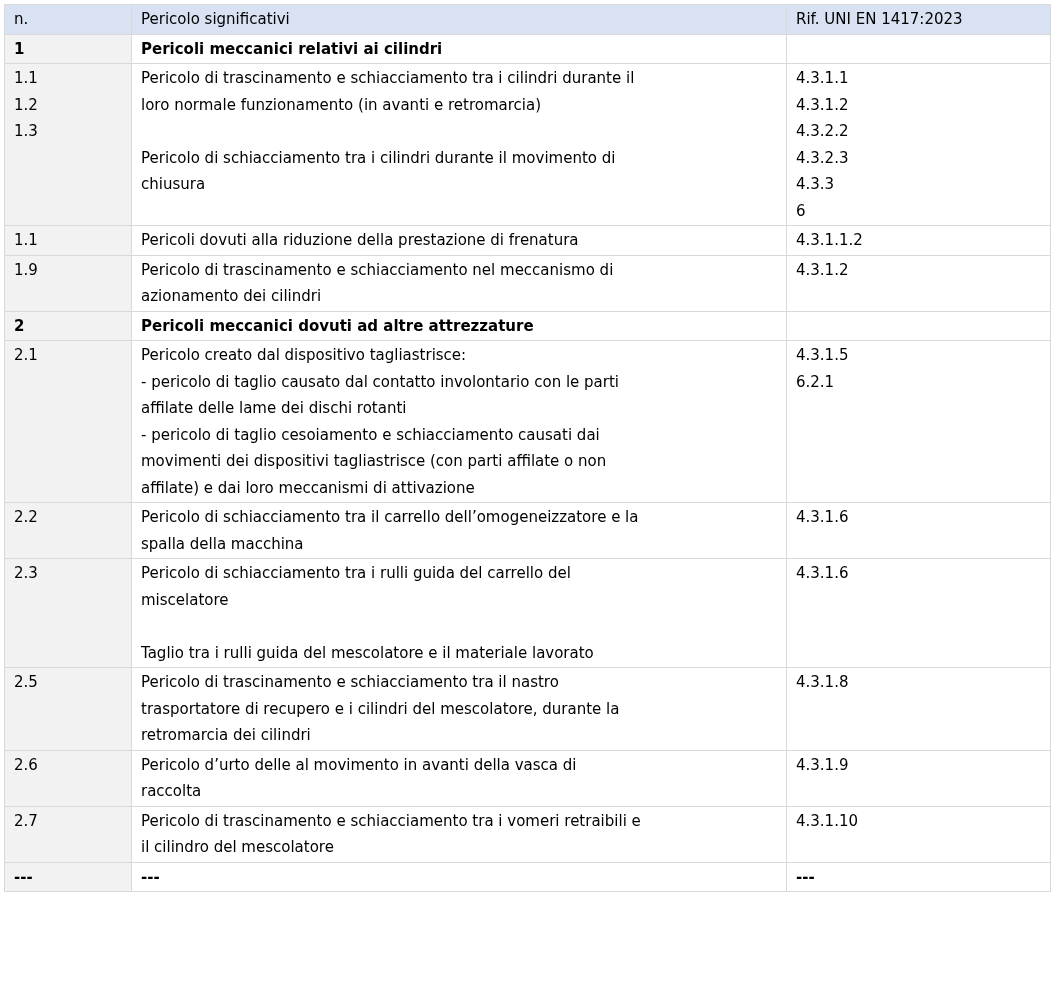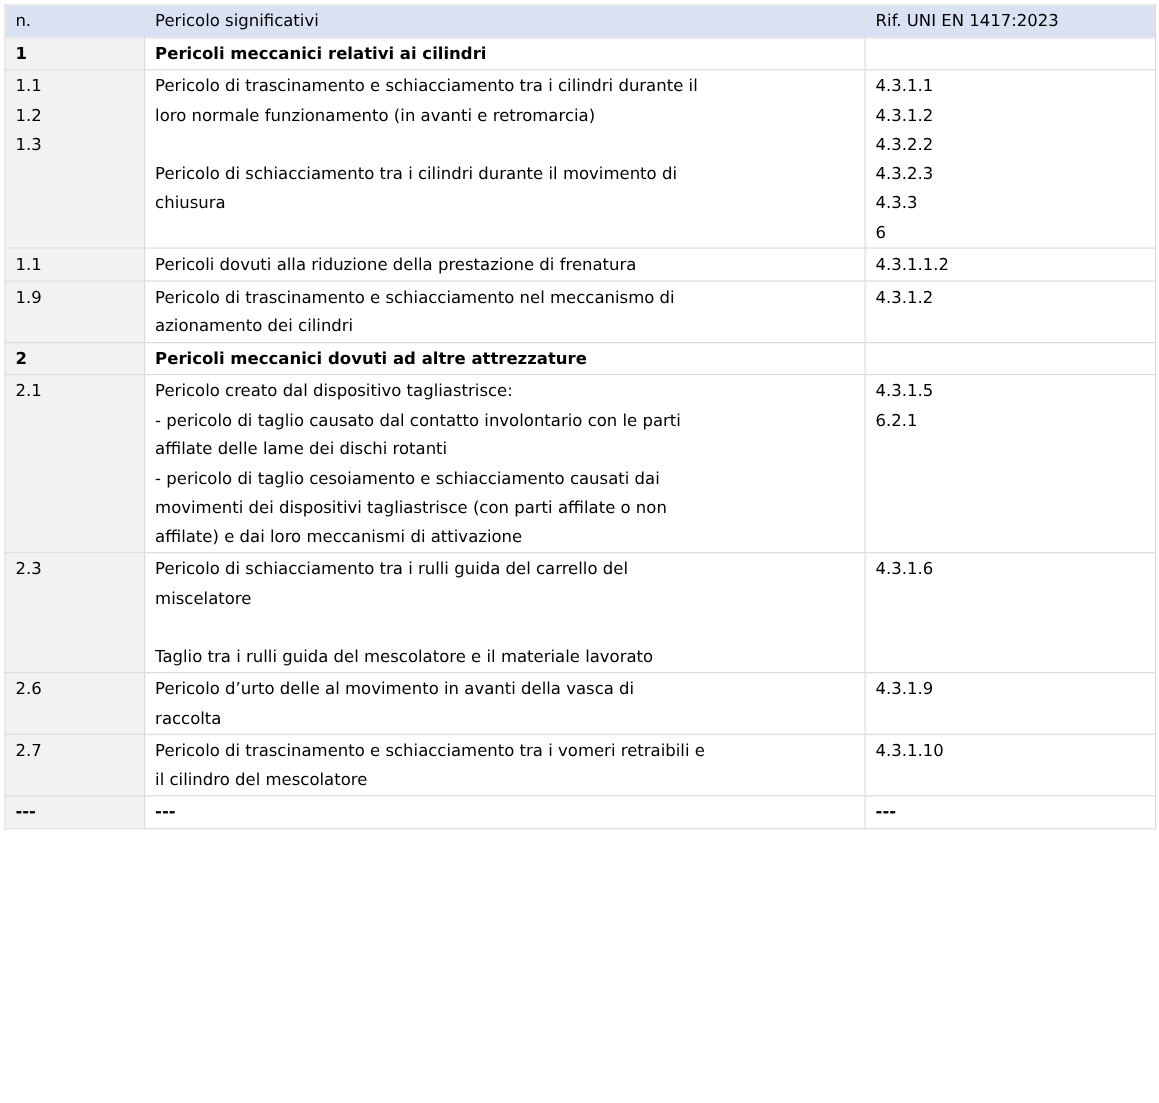--- a/index.html
+++ b/index.html
@@ -105,26 +105,39 @@
         <td>Pericolo creato dal dispositivo tagliastrisce:
 - pericolo di taglio causato dal contatto involontario con le parti
 affilate delle lame dei dischi rotanti
 - pericolo di taglio cesoiamento e schiacciamento causati dai
 movimenti dei dispositivi tagliastrisce (con parti affilate o non
 affilate) e dai loro meccanismi di attivazione</td>
         <td>4.3.1.5
 6.2.1</td>
       </tr>
       <tr>
+        <td class="n-cell">2.2</td>
+        <td>Pericolo di schiacciamento tra il carrello dell’omogeneizzatore e la
+spalla della macchina</td>
+        <td>4.3.1.6</td>
+      </tr>
+      <tr>
         <td class="n-cell">2.3</td>
         <td>Pericolo di schiacciamento tra i rulli guida del carrello del
 miscelatore
 
 Taglio tra i rulli guida del mescolatore e il materiale lavorato</td>
         <td>4.3.1.6</td>
+      </tr>
+      <tr>
+        <td class="n-cell">2.5</td>
+        <td>Pericolo di trascinamento e schiacciamento tra il nastro
+trasportatore di recupero e i cilindri del mescolatore, durante la
+retromarcia dei cilindri</td>
+        <td>4.3.1.8</td>
       </tr>
       <tr>
         <td class="n-cell">2.6</td>
         <td>Pericolo d’urto delle al movimento in avanti della vasca di
 raccolta</td>
         <td>4.3.1.9</td>
       </tr>
       <tr>
         <td class="n-cell">2.7</td>
         <td>Pericolo di trascinamento e schiacciamento tra i vomeri retraibili e

